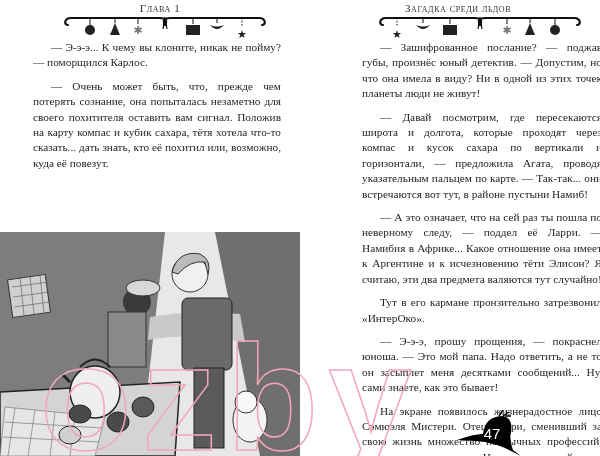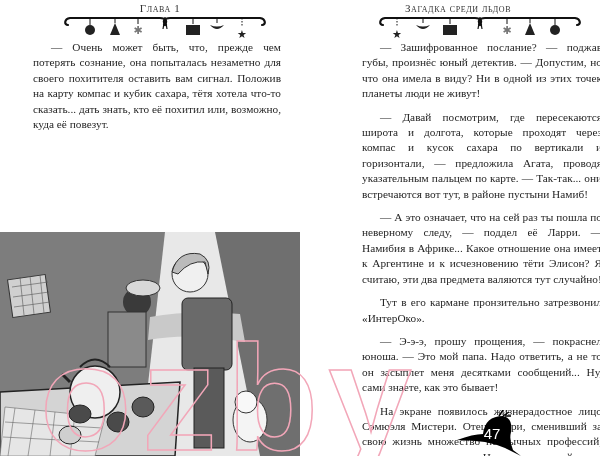--- a/index.html
+++ b/index.html
@@ -80,20 +80,21 @@
         <line x1="157" y1="5" x2="157" y2="10" stroke="#111"></line>
         <path d="M150 12 Q157 20 164 12 Q157 15 150 12Z" fill="#222"></path>
       </g>
     <g>
         <line x1="182" y1="5" x2="182" y2="13" stroke="#111" stroke-dasharray="1.5,1.5"></line>
         <text x="182" y="25" font-size="11" text-anchor="middle" fill="#222">★</text>
       </g>
   </svg>
 
   <div class="body-text">
+    <p class="para">— Э-э-э... К чему вы клоните, никак не пойму? — поморщился Карлос.</p>
     <p class="para">— Очень может быть, что, прежде чем потерять сознание, она попыталась незаметно для своего похитителя оставить вам сигнал. Положив на карту компас и кубик сахара, тётя хотела что-то сказать... дать знать, кто её похитил или, возможно, куда её повезут.</p>
   </div>
 
   <div class="illustration">
     <svg width="300" height="224" viewBox="0 0 300 224">
       <rect x="0" y="0" width="300" height="224" fill="#9a9a9a"></rect>
 
       <polygon points="0,0 170,0 140,224 0,224" fill="#7d7d7d"></polygon>
       <polygon points="210,0 300,0 300,224 255,224" fill="#6f6f6f"></polygon>
 

